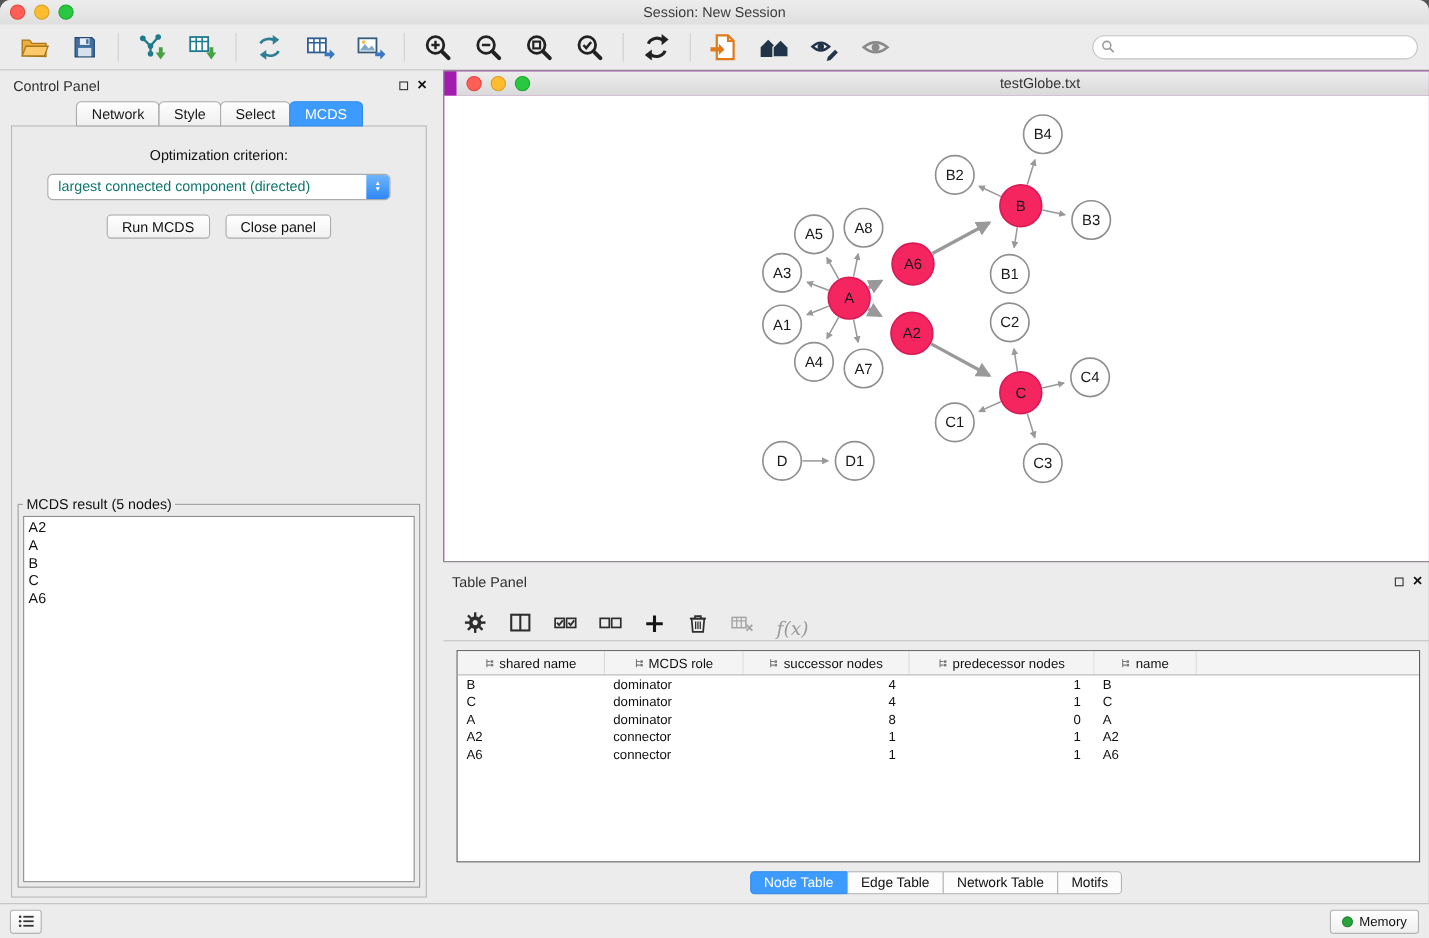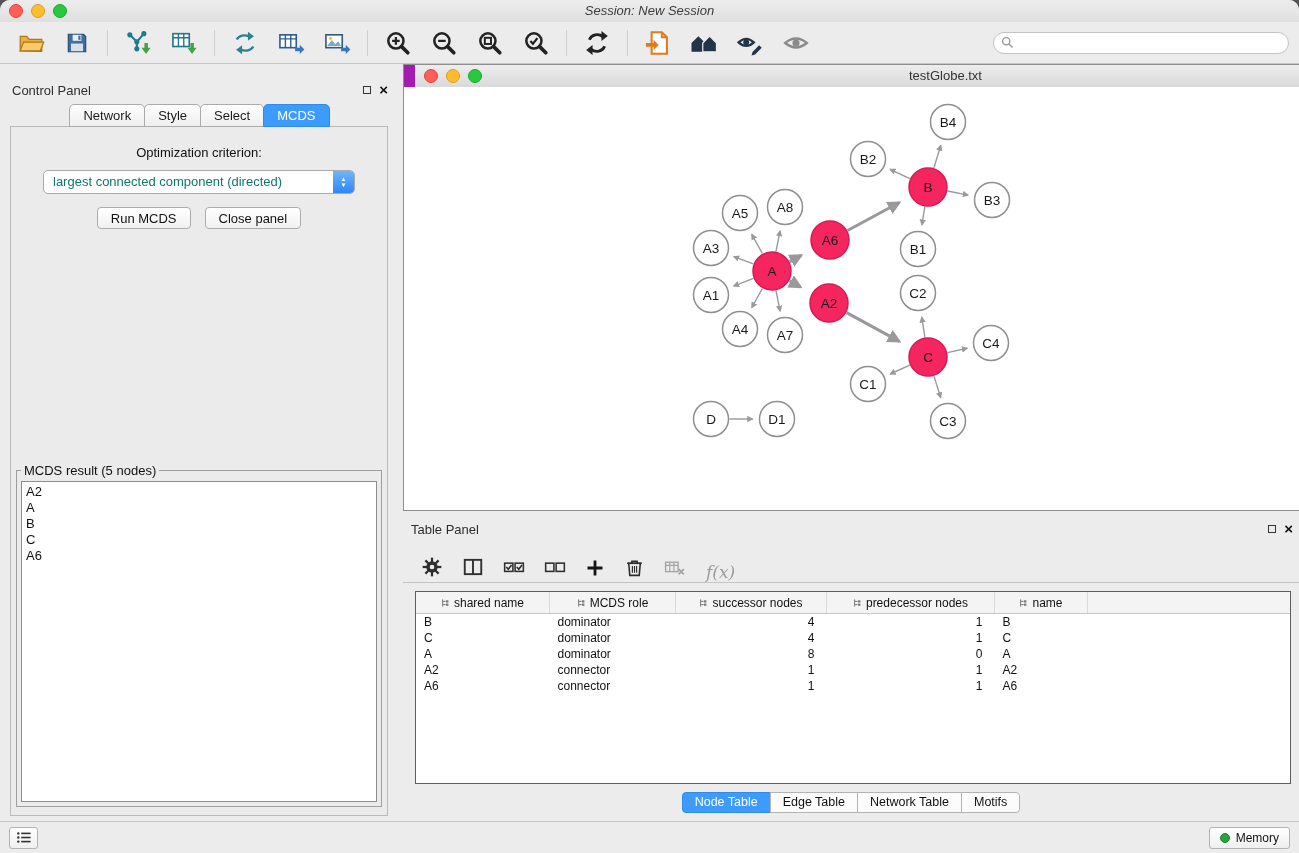--- a/index.html
+++ b/index.html
@@ -8,21 +8,21 @@
 
   
   .titlebar{position:absolute;left:0;top:0;right:0;height:22px;
     background:linear-gradient(#EDEDED,#DFDFDF);border-bottom:1px solid #C9C9C9;}
   .tl{width:12px;height:12px;border-radius:50%;display:inline-block;}
   .tl.red{background:#FF5F57;border:1px solid #E0443E;}
   .tl.yellow{background:#FEBC2E;border:1px solid #D89E24;}
   .tl.green{background:#28C840;border:1px solid #1DA62F;}
   .titlebar .lights{position:absolute;left:9px;top:4px;display:flex;gap:8px;}
   .titlebar .wtitle{position:absolute;left:0;right:0;top:3px;text-align:center;
-    font-size:13px;color:#3C3C3C;font-style:italic;}
+    font-size:13px;color:#3C3C3C;}
 
   
   .toolbar{position:absolute;left:0;top:22px;right:0;height:42px;background:#ECECEC;
     border-bottom:1px solid #C6C6C6;display:flex;align-items:center;padding:0 10px;box-sizing:border-box;}
   .tgroup{display:flex;align-items:center;gap:4px;}
   .tbtn{width:42px;height:34px;display:flex;align-items:center;justify-content:center;cursor:default;}
   .tsep{width:1px;height:26px;background:#CFCFCF;margin:0 9px;}
   .searchbox{margin-left:auto;position:relative;width:296px;height:22px;}
   .searchbox input{width:100%;height:100%;box-sizing:border-box;border:1px solid #C4C4C4;
     border-radius:12px;background:#FFF;padding:0 8px 0 24px;font-size:12px;outline:none;
@@ -33,21 +33,21 @@
   .statusbar{position:absolute;left:0;bottom:0;right:0;height:32px;background:#ECECEC;
     border-top:1px solid #C3C3C3;display:flex;align-items:center;justify-content:space-between;
     padding:0 9px;box-sizing:border-box;}
   .sb-btn{width:27px;height:20px;border:1px solid #B3B3B3;border-radius:3px;
     background:linear-gradient(#FFF,#EFEFEF);display:flex;align-items:center;justify-content:center;}
   .memory-btn{height:20px;display:flex;align-items:center;gap:6px;padding:0 10px;
     border:1px solid #B3B3B3;border-radius:3px;background:linear-gradient(#FFF,#EFEFEF);font-size:12px;color:#111;}
   .memory-dot{width:10px;height:10px;border-radius:50%;background:#28A43C;border:1px solid #1F8230;box-sizing:border-box;}
 
   
-  .control-panel{position:absolute;left:4px;top:80px;width:390px;bottom:33px;}
+  .control-panel{position:absolute;left:4px;top:68px;width:390px;bottom:33px;}
   .panel-head{height:22px;position:relative;}
   .panel-head .ptitle{position:absolute;left:8px;top:3px;font-size:13px;color:#2E2E2E;}
   .panel-head .picons{position:absolute;right:6px;top:4px;display:flex;gap:8px;align-items:center;}
   .float-ic{width:8px;height:8px;border:1.4px solid #333;display:inline-block;box-sizing:border-box;}
   .close-ic{font-size:15px;font-weight:bold;color:#111;line-height:12px;}
   .cp-tabpane{position:absolute;left:6px;right:6px;top:24px;bottom:4px;}
   .cp-tabs{display:flex;justify-content:center;position:relative;z-index:2;}
   .cp-tab{padding:3px 13px;font-size:13px;border:1px solid #ABABAB;color:#1A1A1A;
     background:linear-gradient(#FEFEFE,#EFEFEF);margin-right:-1px;border-radius:5px 5px 0 0;}
   .cp-tab.sel{background:#3D9BFD;border-color:#2F8BE8;color:#FFF;}

